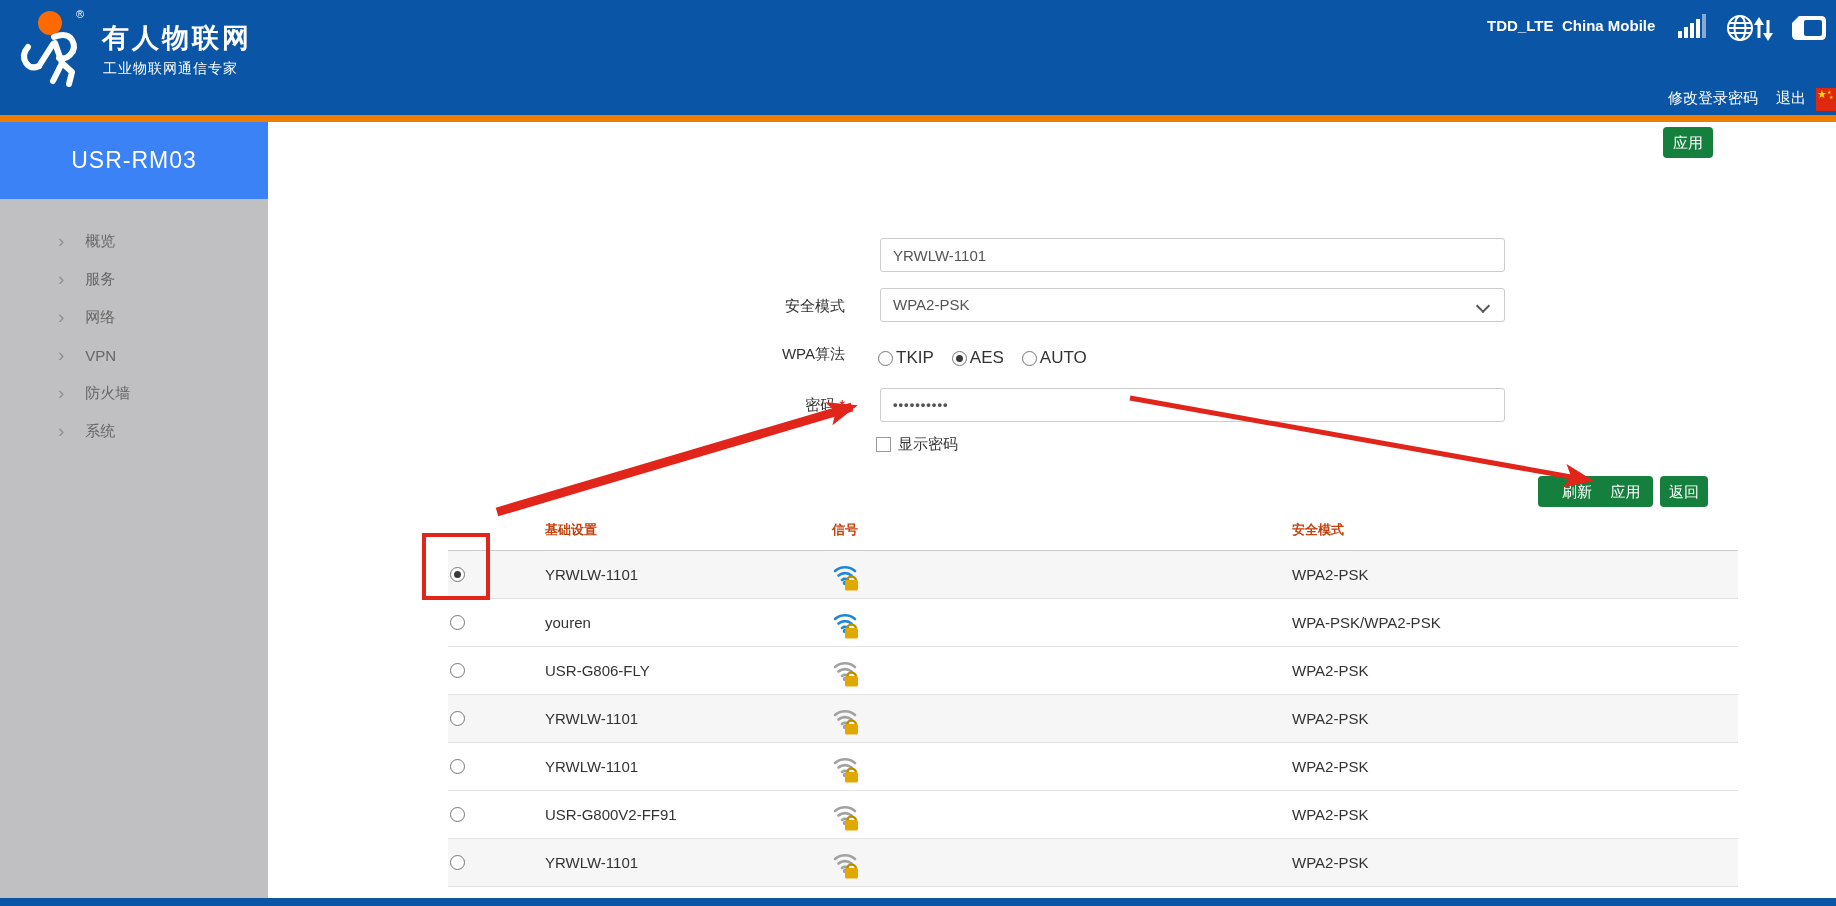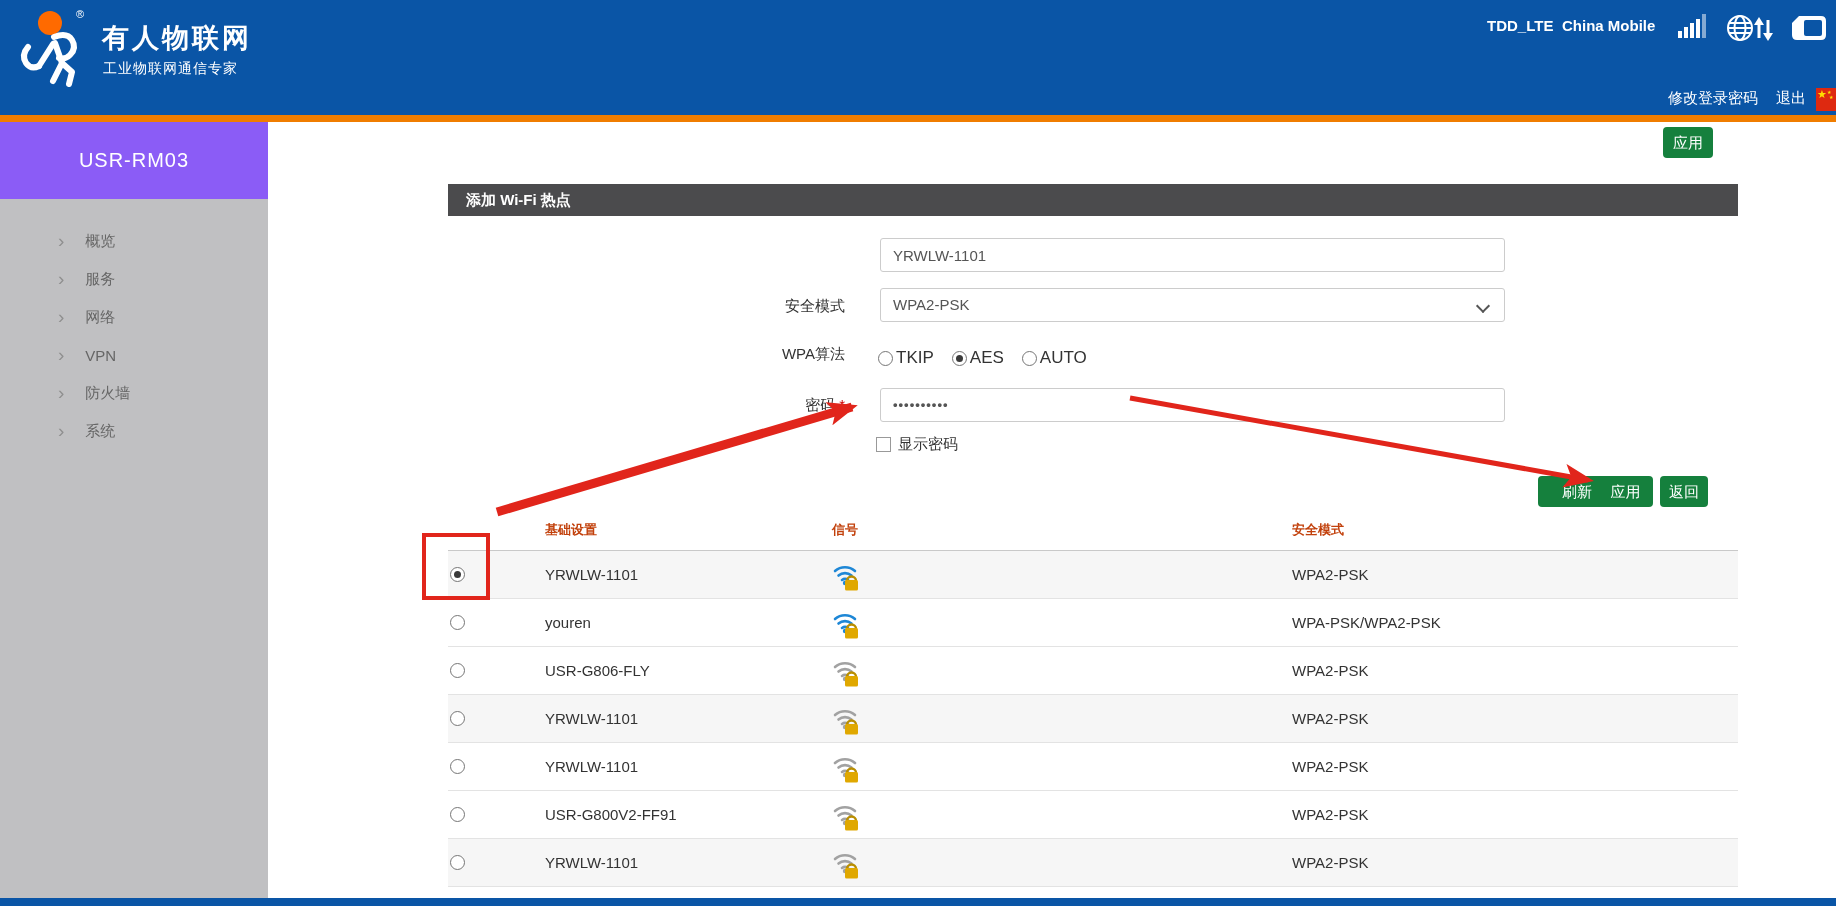--- a/index.html
+++ b/index.html
@@ -18,22 +18,22 @@
   .i-signal{left:1678px;} .i-globe{left:1726px;} .i-sim{left:1790px;top:14px;}
   .hlink{position:absolute;top:89px;color:#fff;font-size:15px;cursor:pointer;}
   .l-pwd{left:1668px;} .l-out{left:1776px;}
   .flag{position:absolute;left:1816px;top:88px;width:26px;height:23px;background:#de2910;overflow:hidden;}
   .flag .b{position:absolute;left:1px;top:0px;color:#ffde00;font-size:11px;}
   .flag .s1{position:absolute;left:11px;top:1px;color:#ffde00;font-size:5px;}
   .flag .s2{position:absolute;left:13px;top:6px;color:#ffde00;font-size:5px;}
 
   
   .sidebar{position:absolute;left:0;top:122px;width:268px;height:784px;background:#c0c0c2;}
-  .side-head{position:absolute;left:0;top:0;width:268px;height:77px;background:#8b5cf6;
-             color:#fff;font-size:20px;display:flex;align-items:center;justify-content:center;letter-spacing:1px;}
+  .side-head{position:absolute;left:0;top:0;width:268px;height:77px;background:#3b82f6;
+             color:#fff;font-size:23px;display:flex;align-items:center;justify-content:center;letter-spacing:1px;}
   .side-menu{position:absolute;left:0;top:100px;width:268px;}
   .side-item{display:flex;align-items:center;height:38px;padding-left:58px;cursor:pointer;color:#666;font-size:15px;}
   .side-item .chev{color:#8f8f8f;font-size:19px;margin-right:21px;line-height:1;transform:translateY(-1px);}
 
   
   .btn{position:absolute;height:31px;background:#15803d;color:#fff;font-size:15px;border:none;
        border-radius:4px;text-align:center;line-height:31px;cursor:pointer;padding:0;}
   .btn-top-apply{left:1663px;top:127px;width:50px;}
   .btn-refresh{left:1538px;top:476px;width:78px;}
   .btn-apply{left:1598px;top:476px;width:55px;}
@@ -177,21 +177,20 @@
 
     <div class="side-item">
       <span class="chev">›</span>
       <span class="lbl">系统</span>
     </div>
   </div>
   </div>
 
   <button class="btn btn-top-apply">应用</button>
 
-  <div class="form-bar">添加 Wi-Fi 热点</div>
 
   <input class="f-input" style="top: 238px;" value="YRWLW-1101">
 
   <div class="f-label" style="top:297px;">
     <span>安全模式</span>
   </div>
   <div class="f-input f-select" style="top:288px;">
     <span>WPA2-PSK</span>
     <span class="caret"></span>
   </div>

